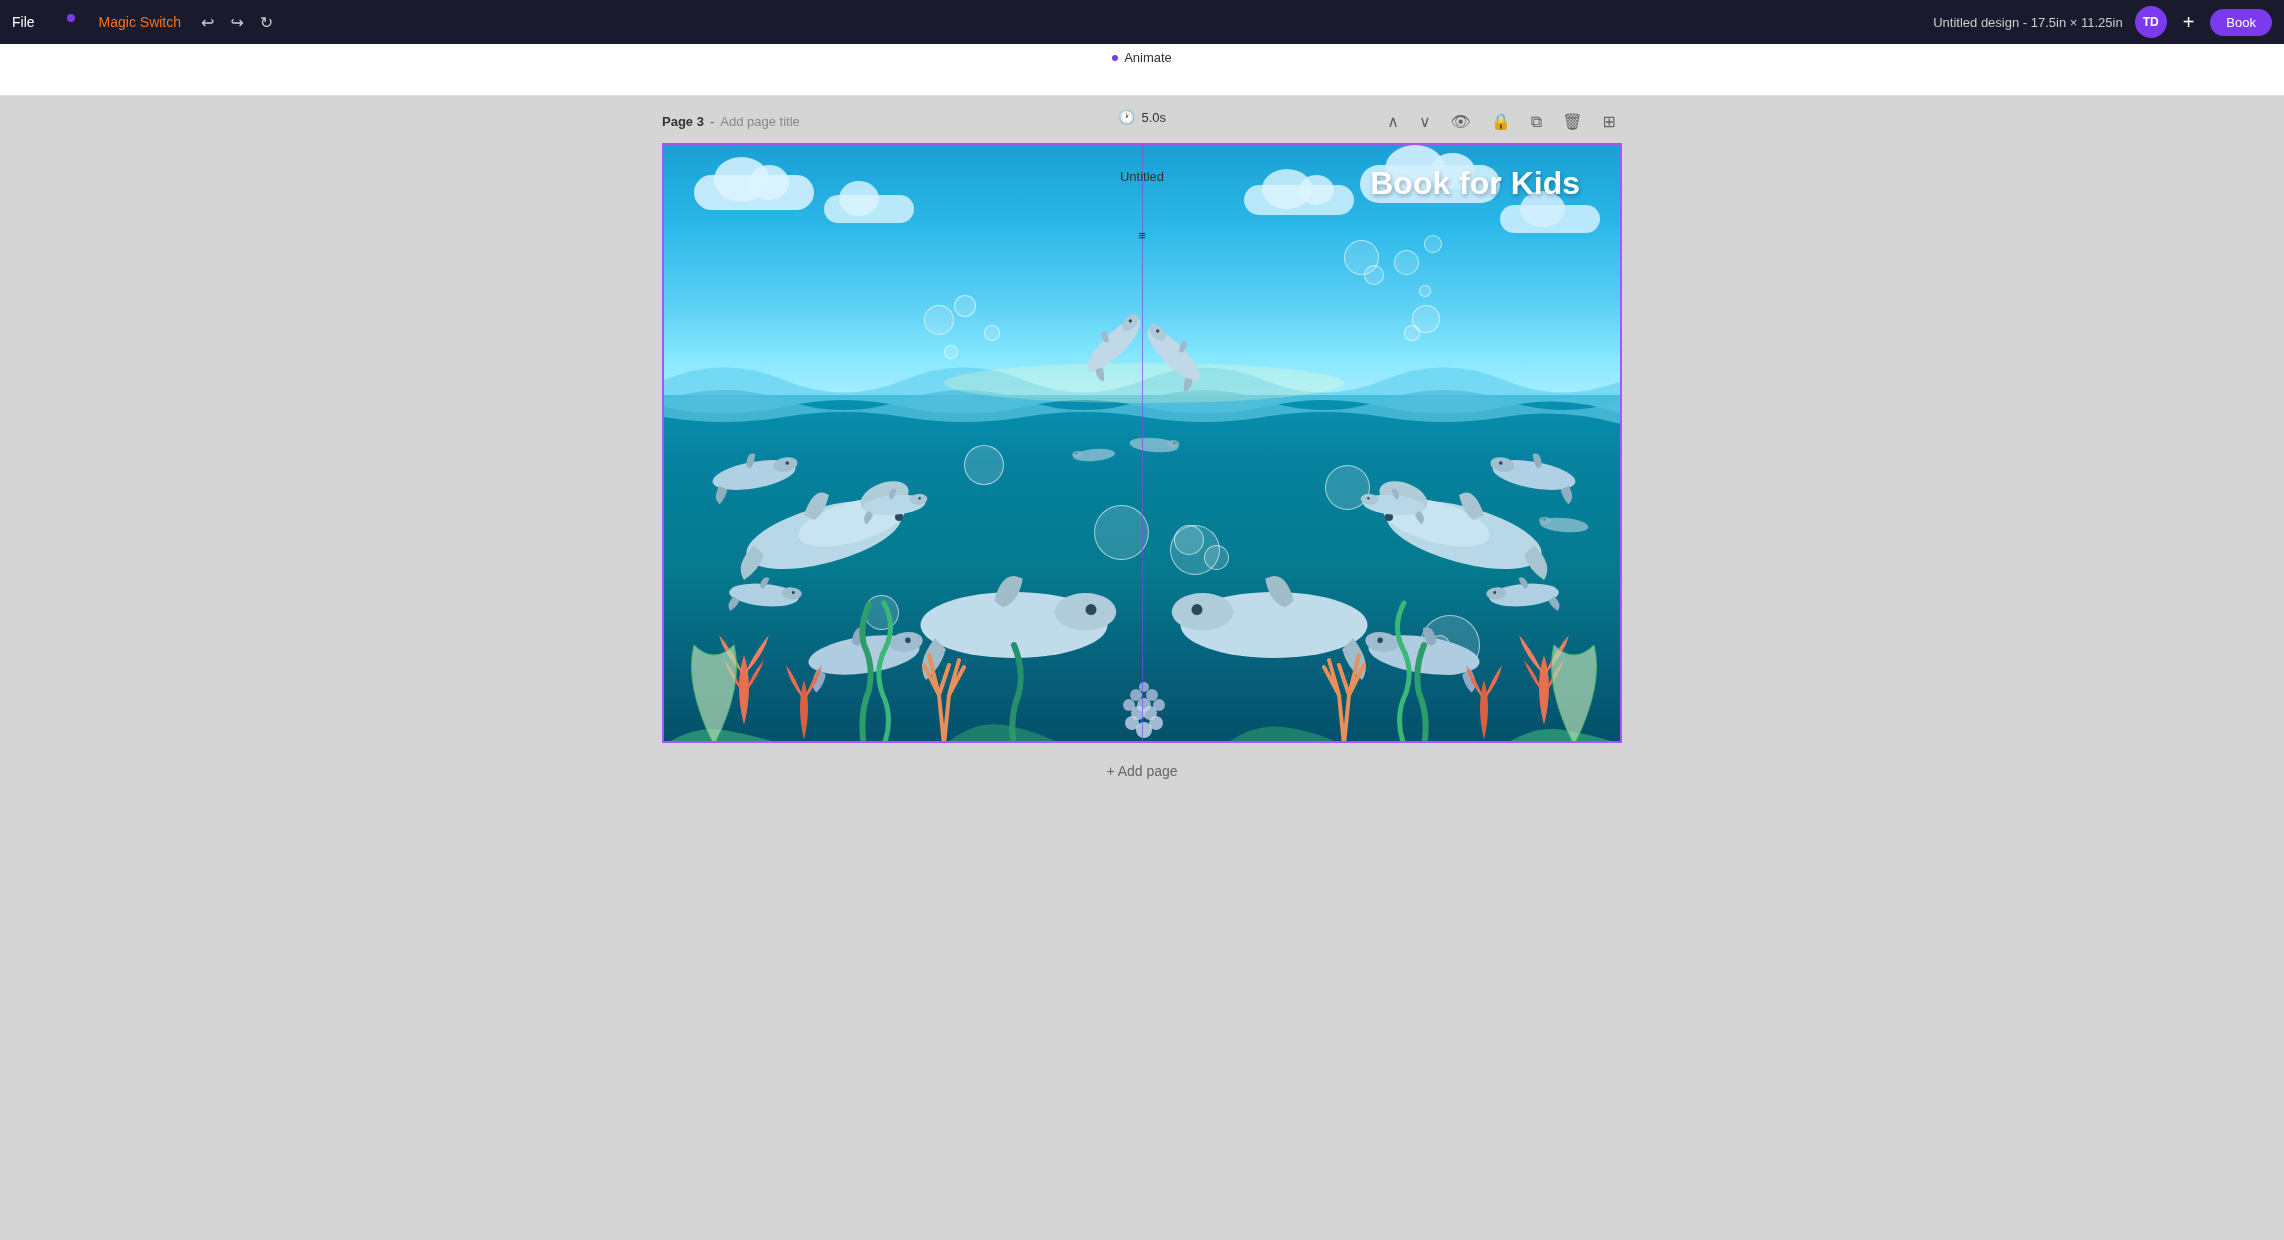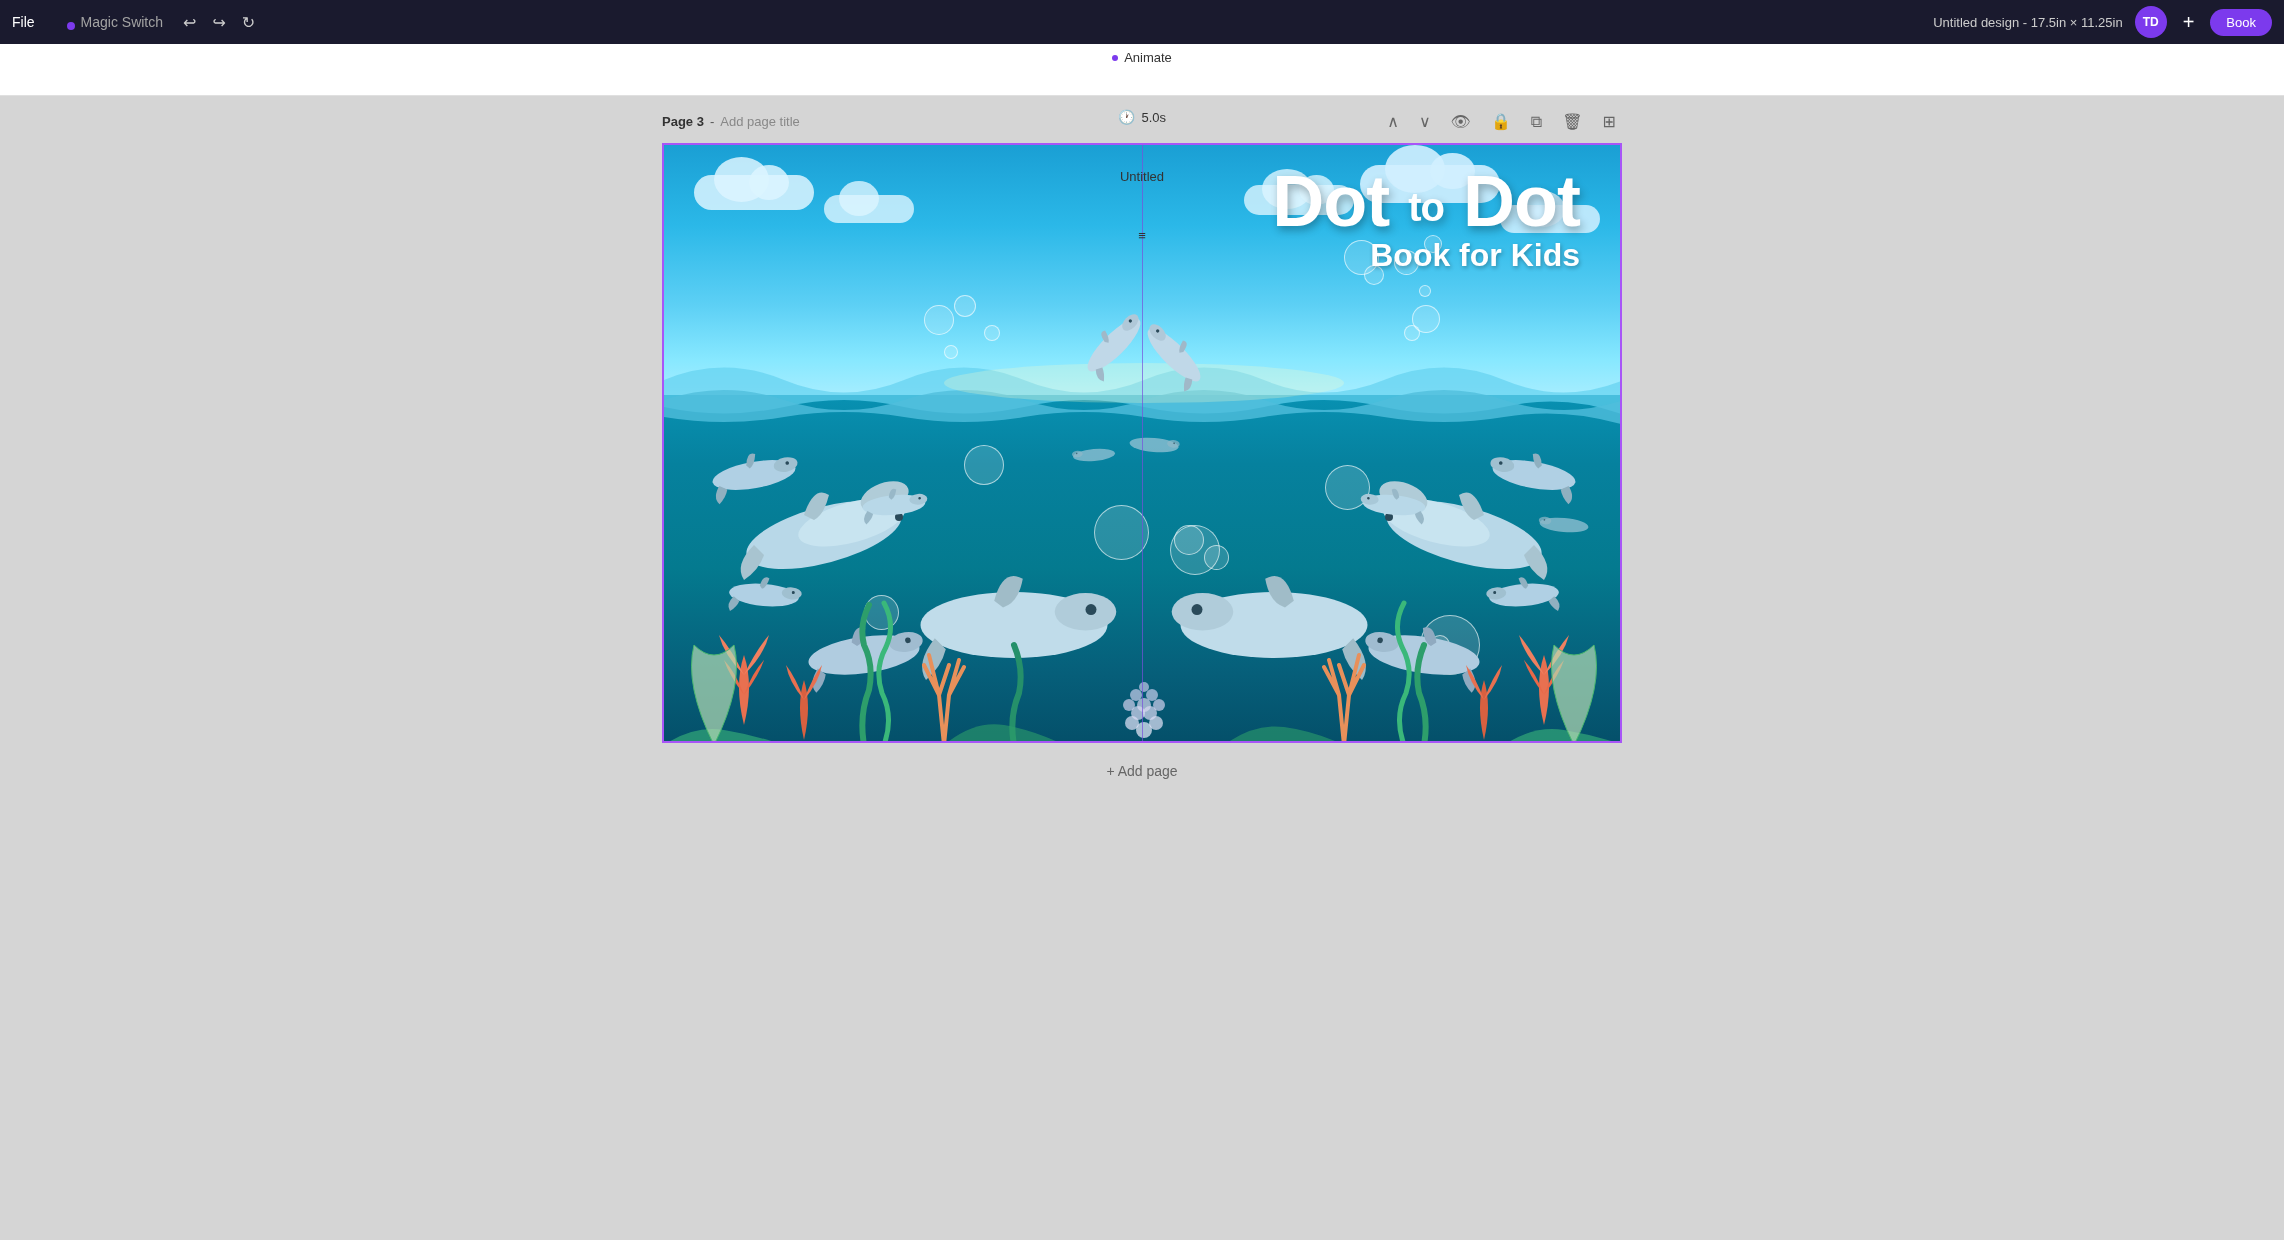--- a/index.html
+++ b/index.html
@@ -24,23 +24,23 @@
     }
     #topbar .file-menu {
       color: #fff;
       font-size: 14px;
       font-weight: 500;
       margin-right: 32px;
       cursor: pointer;
     }
     #topbar .magic-switch {
       display: flex;
-      align-items: flex-end;
-      gap: 6px;
-      color: #a3a3a3;
+      align-items: flex-start;
+      gap: 24px;
+      color: #f97316;
       font-size: 14px;
       font-weight: 500;
       cursor: pointer;
     }
     .magic-switch-dot {
       width: 8px;
       height: 8px;
       background: #7c3aed;
       border-radius: 50%;
     }
@@ -581,25 +581,20 @@
 
         <g transform="translate(280, 600)">
           <path d="M0,0 L-5,-50 L-15,-90 M-5,-50 L-20,-80 M-5,-50 L5,-80 M0,0 L5,-50 L15,-85 M5,-50 L20,-78" stroke="#e8905a" stroke-width="4" fill="none" stroke-linecap="round"></path>
         </g>
         <g transform="translate(680, 600)">
           <path d="M0,0 L5,-50 L15,-90 M5,-50 L20,-80 M5,-50 L-5,-80 M0,0 L-5,-50 L-15,-85 M-5,-50 L-20,-78" stroke="#e8905a" stroke-width="4" fill="none" stroke-linecap="round"></path>
         </g>
       </svg>
 
       <div class="title-overlay">
-        <div class="title-main">
-          <span>Dot</span>
-          <span class="title-to">to</span>
-          <span>Dot</span>
-        </div>
         <div class="title-subtitle">Book for Kids</div>
       </div>
     </div>
 
   </div>
 
   <div class="add-page-row">
     <span>+ Add page</span>
   </div>
 </div>

